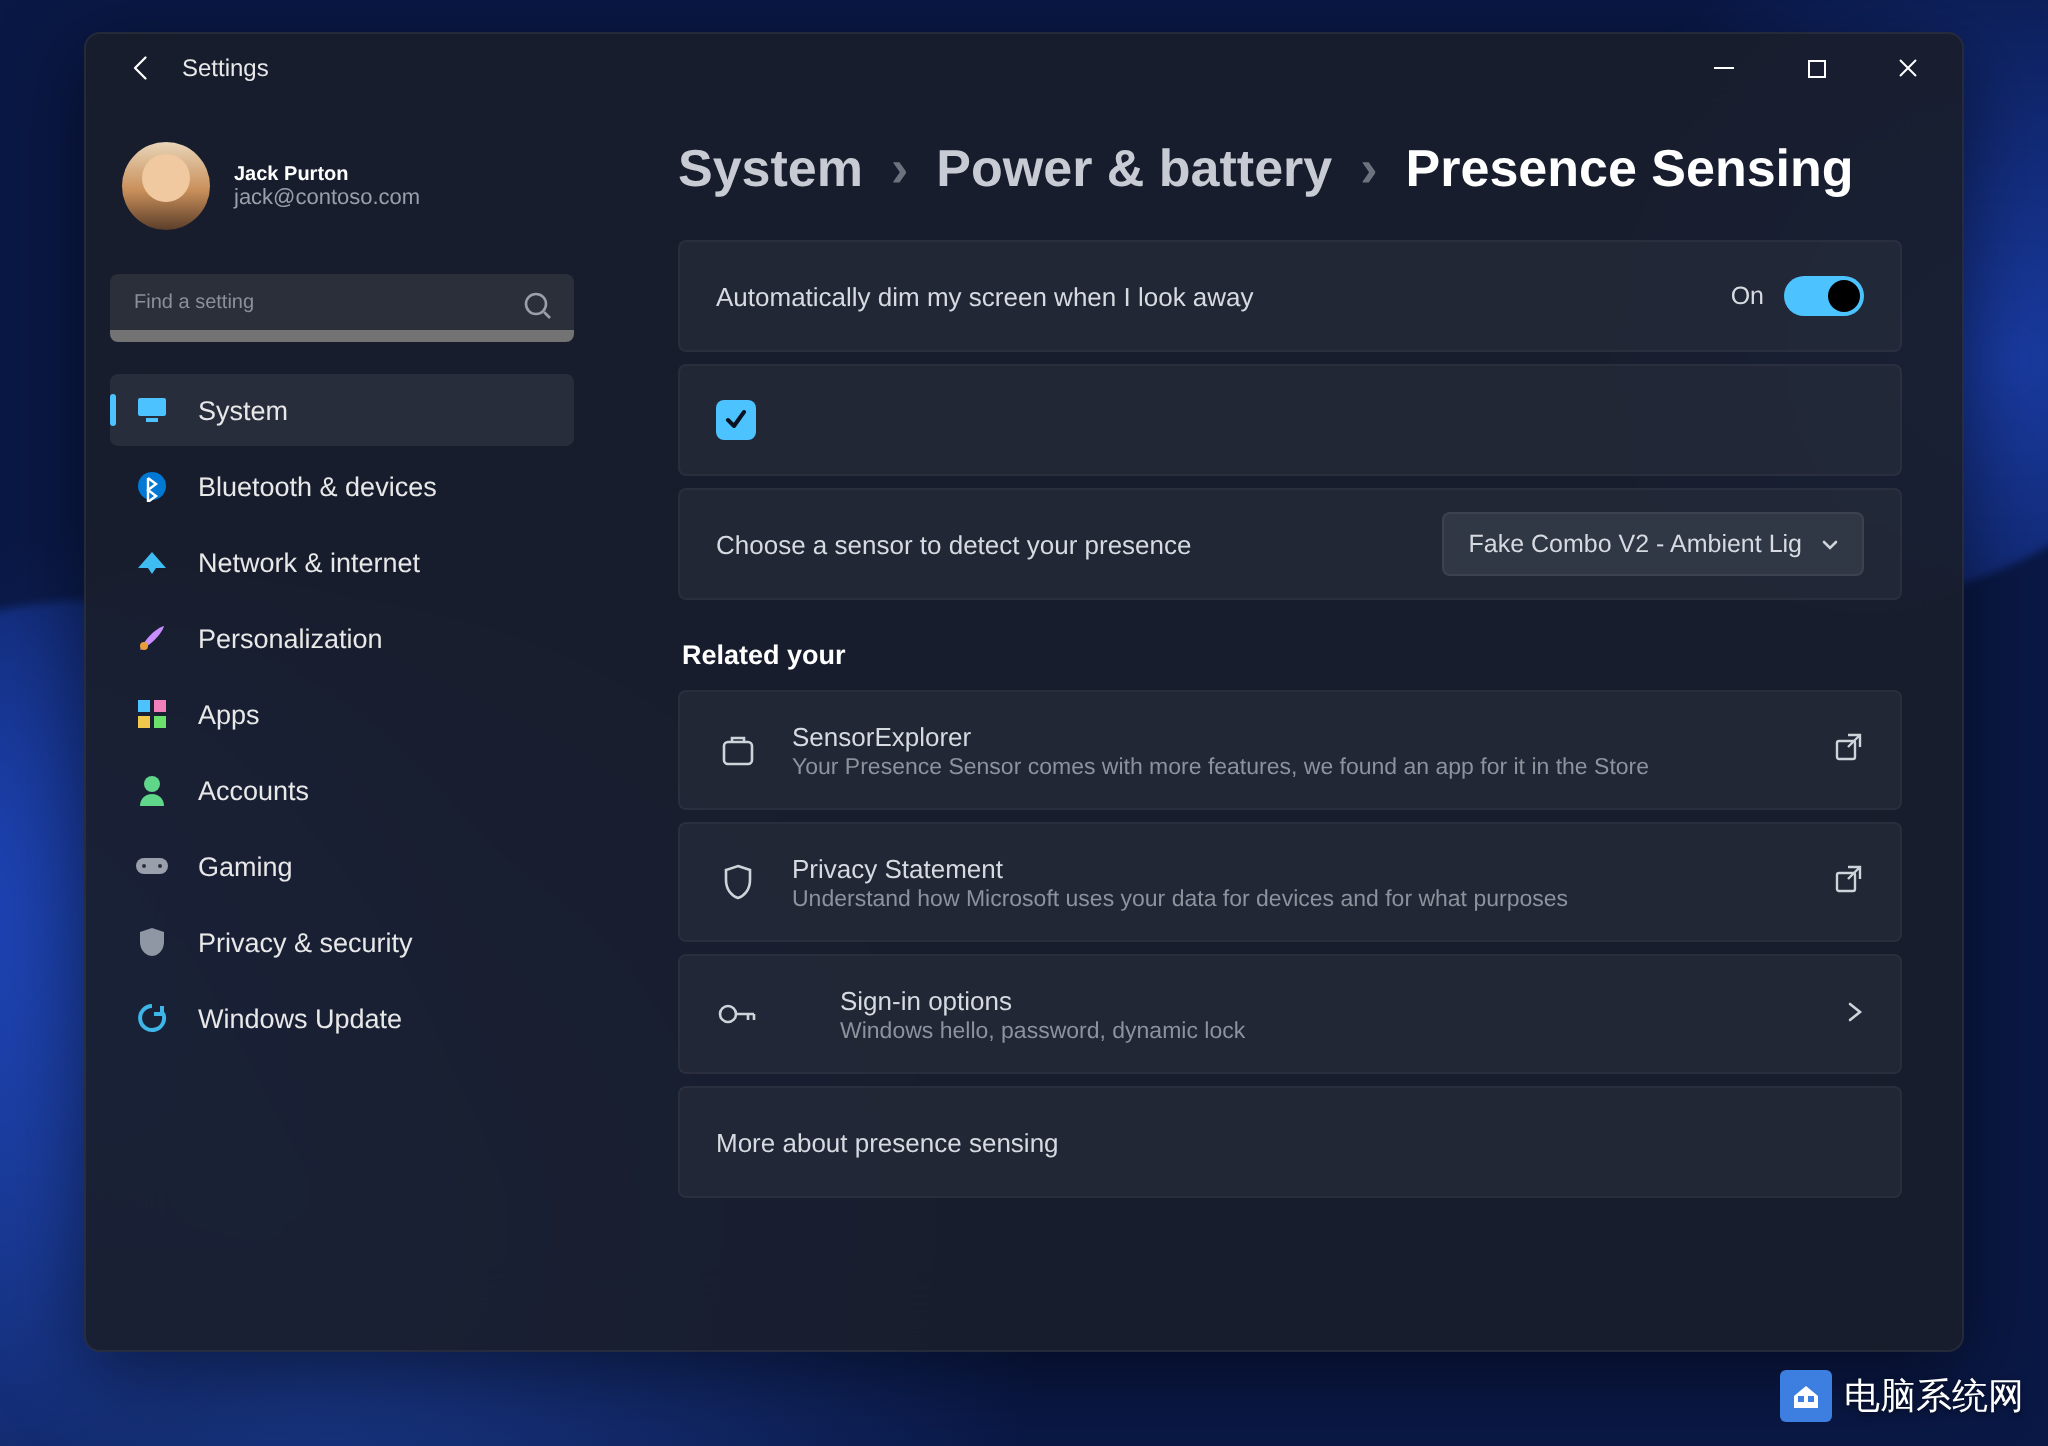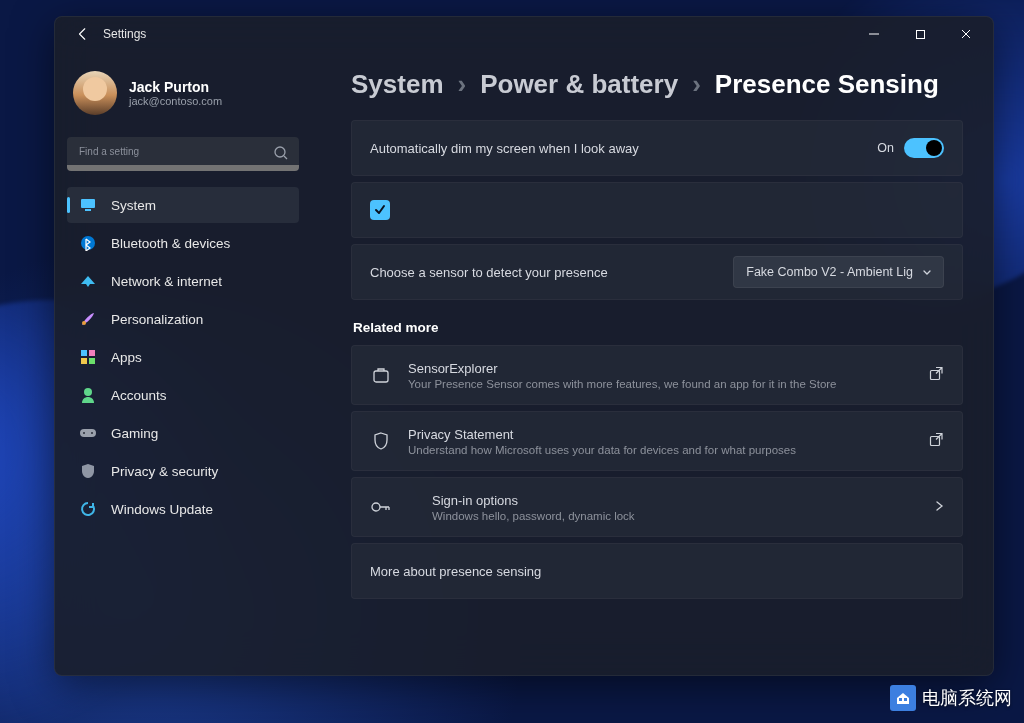--- a/index.html
+++ b/index.html
@@ -12,37 +12,36 @@
   .petal { position:absolute; border-radius:50%; filter:blur(2px); }
   .p1 { width:500px; height:500px; left:-200px; top:300px; background:radial-gradient(circle at 30% 30%,#2a5fff 0%,transparent 60%); opacity:.6;}
   .p2 { width:400px; height:400px; right:-100px; top:-100px; background:radial-gradient(circle at 70% 70%,#2a5fff 0%,transparent 60%); opacity:.5;}
 
   .window {
     position:absolute; left:42px; top:16px; width:940px; height:660px;
     background:rgba(25,30,42,0.90); border:1px solid rgba(255,255,255,0.06);
     border-radius:8px; backdrop-filter:blur(20px);
     display:flex; flex-direction:column; color:#fff;
     box-shadow:0 10px 40px rgba(0,0,0,0.5);
-    margin-left:12px;
   }
   .titlebar { height:34px; display:flex; align-items:center; padding:0 4px 0 14px; }
   .titlebar .back { width:28px; height:28px; display:flex; align-items:center; justify-content:center; border-radius:4px; }
   .titlebar .appname { font-size:12px; margin-left:6px; color:#e8e8e8; }
   .titlebar .spacer { flex:1; }
   .winbtns { display:flex; }
   .winbtn { width:46px; height:34px; display:flex; align-items:center; justify-content:center; }
   .winbtn svg{stroke:#fff;}
 
   .body { flex:1; display:flex; overflow:hidden; }
 
   .sidebar { width:256px; padding:8px 12px 12px 12px; display:flex; flex-direction:column; gap:6px; }
   .profile { display:flex; align-items:center; gap:12px; padding:12px 6px 16px 6px; }
   .avatar { width:44px; height:44px; border-radius:50%; background:linear-gradient(180deg,#e8d5b8 0%,#c98f5a 55%,#5b3e2a 100%); position:relative; overflow:hidden; }
   .avatar::after{content:"";position:absolute;left:10px;top:6px;width:24px;height:24px;border-radius:50%;background:#f0c9a0;}
-  .profile .name { font-size:14px; font-weight:600; }
+  .profile .name { font-size:10px; font-weight:600; }
   .profile .email { font-size:11px; color:#9aa0ab; }
 
   .search { position:relative; margin-bottom:10px; }
   .search input {
     width:100%; height:34px; background:#2a2f3a; border:none; border-bottom:6px solid #737373;
     border-radius:4px; padding:0 34px 0 12px; color:#cfd3da; font-size:10px; outline:none;
   }
   .search input::placeholder{color:#8b909b;}
   .search .sicon{position:absolute; right:10px; top:8px;}
 
@@ -263,21 +262,21 @@
         <div class="select">
           <span>Fake Combo V2 - Ambient Lig</span>
           <span class="chev">
             <svg width="12" height="14" viewBox="0 0 12 12">
                 <path d="M3 5l3 3 3-3" stroke="#cfd3da" stroke-width="1.3" fill="none" stroke-linecap="round"></path>
               </svg>
           </span>
         </div>
       </div>
 
-      <div class="section-title">Related more</div>
+      <div class="section-title">Related your</div>
       <div id="related">
           <div class="card" style="min-height: 60px;">
             <span class="iconslot">
               <svg width="18" height="18" viewBox="0 0 18 18">
                 <rect x="2" y="5" width="14" height="11" rx="2" stroke="#cfd3da" fill="none" stroke-width="1.3"></rect>
                 <path d="M6 5V3h6v2" stroke="#cfd3da" fill="none" stroke-width="1.3"></path>
               </svg>
             </span>
             <div class="fill">
               <div>SensorExplorer</div>

